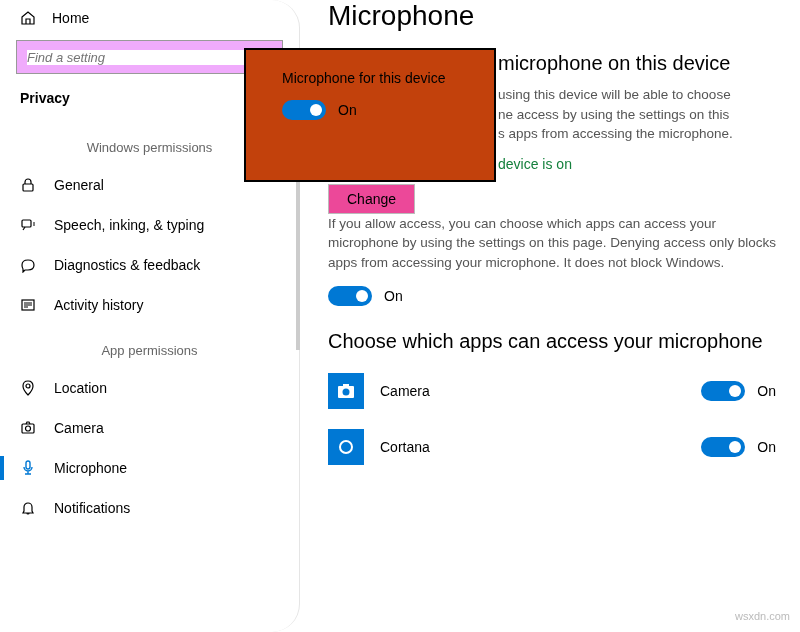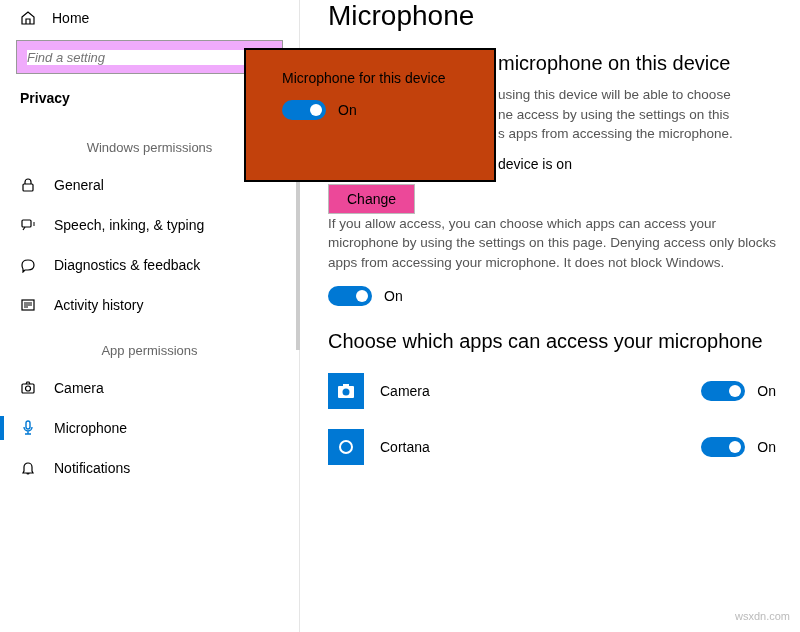--- a/index.html
+++ b/index.html
@@ -1,33 +1,33 @@
 <!DOCTYPE html>
 <html><head>
 <meta charset="utf-8">
 <style>
 * { box-sizing: border-box; margin: 0; padding: 0; font-family: "Segoe UI", Arial, sans-serif; }
 body { width: 800px; height: 632px; overflow: hidden; background: #fff; color: #000; position: relative; }
-.sidebar { width: 300px; height: 632px; float: left; background: #fff; border-right: 1px solid #e5e5e5; position: relative; }
+.sidebar { width: 300px; height: 632px; float: left; background: #fff; border-right: 1px solid #e5e5e5; position: relative; border-radius: 28px; }
 .main { margin-left: 300px; padding: 0 24px 20px 28px; height: 632px; overflow: hidden; }
 .home-row { display: flex; align-items: center; padding: 10px 20px 8px; cursor: pointer; }
 .home-row svg { width: 16px; height: 16px; margin-right: 16px; }
 .home-row span { font-size: 14px; }
 .search-box { margin: 6px 16px 12px; border: 1px solid #999; height: 32px; display: flex; align-items: center; padding: 16px 10px; background: #f0abfc; }
 .search-box input { border: none; outline: none; font-size: 13px; width: 100%; color: #555; font-style: italic; }
 .category { font-weight: 600; font-size: 14px; padding: 4px 20px 16px; }
 .section-label { font-size: 13px; color: #666; padding: 18px 20px 10px; text-align: center; }
 .nav-item { display: flex; align-items: center; padding: 12px 20px; cursor: pointer; font-size: 14px; }
 .nav-item svg { width: 16px; height: 16px; margin-right: 18px; flex-shrink: 0; }
 .nav-item.active { position: relative; }
 .nav-item.active::before { content: ""; position: absolute; left: 0; top: 8px; bottom: 8px; width: 4px; background: #0078d4; }
 .page-title { font-size: 28px; font-weight: 400; padding-top: 4px; margin-bottom: 20px; }
 .section-title { font-size: 20px; font-weight: 400; margin-top: 24px; margin-bottom: 10px; }
 .body-text { font-size: 13.5px; color: #555; line-height: 1.45; margin-bottom: 12px; }
-.status-line { font-size: 14px; color: #000000; margin-bottom: 12px; }
+.status-line { font-size: 14px; color: #15803d; margin-bottom: 12px; }
 .change-btn { background: #ec4899; border: 1px solid #bbb; padding: 6px 18px; font-size: 14px; cursor: pointer; }
 .toggle-row { display: flex; align-items: center; margin-top: 14px; }
 .toggle { width: 44px; height: 20px; border-radius: 10px; background: #0078d4; position: relative; margin-right: 12px; cursor: pointer; }
 .toggle::after { content: ""; position: absolute; width: 12px; height: 12px; border-radius: 50%; background: #fff; top: 4px; right: 4px; }
 .toggle-label { font-size: 14px; }
 .app-row { display: flex; align-items: center; padding: 10px 0; }
 .app-icon { width: 36px; height: 36px; background: #0078d4; margin-right: 16px; display: flex; align-items: center; justify-content: center; }
 .app-icon svg { width: 20px; height: 20px; fill: #fff; }
 .app-name { flex: 1; font-size: 14px; }
 .app-row .toggle { margin-right: 12px; }
@@ -77,20 +77,27 @@
   <div class="nav-item">
     <svg viewBox="0 0 16 16" fill="none" stroke="#000" stroke-width="1.2">
         <rect x="2" y="3" width="12" height="10"></rect>
         <path d="M4 6 H12 M4 8 H12 M4 10 H8"></path>
       </svg>
     <span>Activity history</span>
   </div>
 
   <div class="section-label">App permissions</div>
 
+  <div class="nav-item">
+    <svg viewBox="0 0 16 16" fill="none" stroke="#000" stroke-width="1.2">
+        <path d="M8 1 C5 1 3 3 3 6 C3 10 8 15 8 15 C8 15 13 10 13 6 C13 3 11 1 8 1 Z"></path>
+        <circle cx="8" cy="6" r="2"></circle>
+      </svg>
+    <span>Location</span>
+  </div>
   <div class="nav-item">
     <svg viewBox="0 0 16 16" fill="none" stroke="#000" stroke-width="1.2">
         <rect x="2" y="4" width="12" height="9" rx="1"></rect>
         <circle cx="8" cy="8.5" r="2.5"></circle>
         <path d="M6 4 L7 2 H9 L10 4"></path>
       </svg>
     <span>Camera</span>
   </div>
   <div class="nav-item active">
     <svg viewBox="0 0 16 16" fill="none" stroke="#0078d4" stroke-width="1.4">

